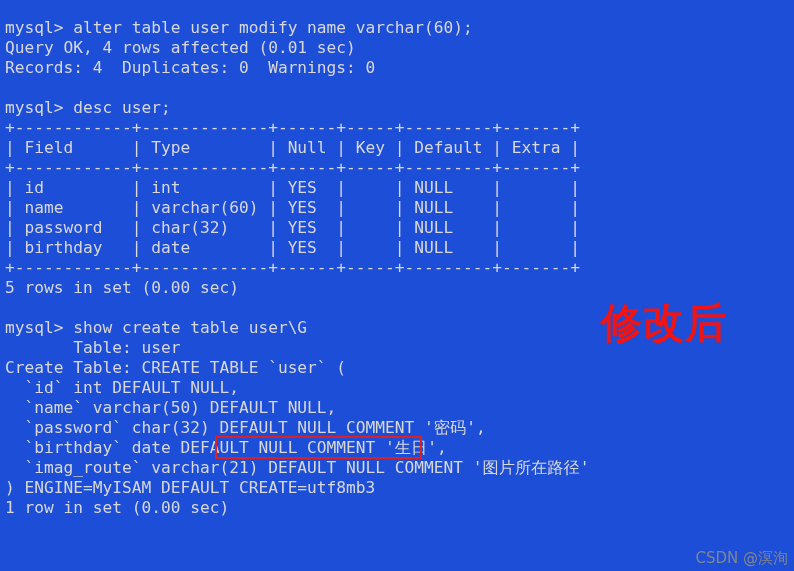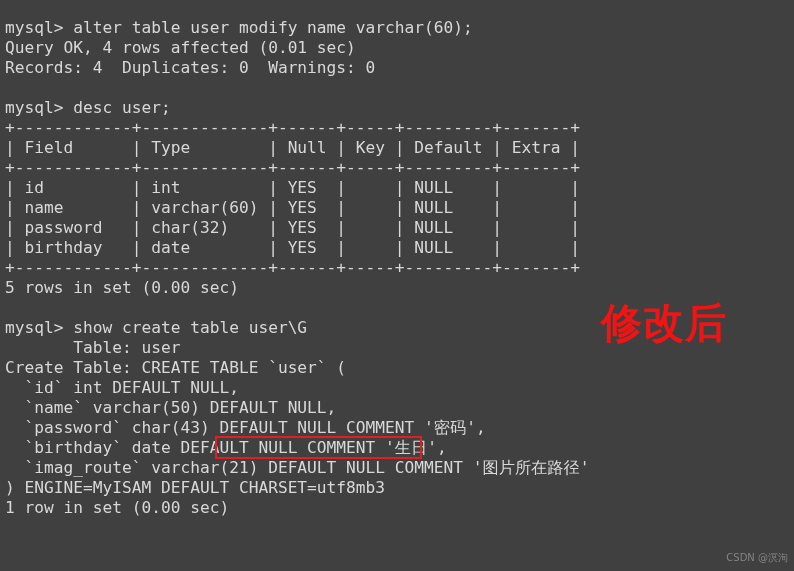--- a/index.html
+++ b/index.html
@@ -15,21 +15,21 @@
     position: relative;
     font-family: "DejaVu Sans Mono", "Liberation Mono", monospace;
   }
 
   #terminal {
     position: absolute;
     left: 0;
     top: 0;
     width: 794px;
     height: 571px;
-    background: #404040;
+    background: #1d4ed8;
     box-sizing: border-box;
     padding: 18px 0 0 5px;
   }
 
   .line {
     font-family: "DejaVu Sans Mono", "Liberation Mono", monospace;
     font-size: 16.2px;
     line-height: 20px;
     height: 20px;
     color: #d8d8d8;
@@ -70,21 +70,21 @@
     text-align: right;
   }
 
   
   #watermark {
     position: absolute;
     right: 6px;
     bottom: 6px;
     color: #8a8a8a;
     font-family: "DejaVu Sans", "Liberation Sans", sans-serif;
-    font-size: 10px;
+    font-size: 15px;
     line-height: 14px;
     white-space: nowrap;
     opacity: 0.92;
   }
 </style>
 </head>
 <body>
 
 <div id="terminal">
 
@@ -101,24 +101,24 @@
   <div class="line">| password   | char(32)    | YES  |     | NULL    |       |</div>
   <div class="line">| birthday   | date        | YES  |     | NULL    |       |</div>
   <div class="line">+------------+-------------+------+-----+---------+-------+</div>
   <div class="line">5 rows in set (0.00 sec)</div>
   <div class="line blank"></div>
   <div class="line">mysql&gt; show create table user\G</div>
   <div class="line">       Table: user</div>
   <div class="line">Create Table: CREATE TABLE `user` (</div>
   <div class="line">  `id` int DEFAULT NULL,</div>
   <div class="line">  `name` varchar(50) DEFAULT NULL,</div>
-  <div class="line">  `password` char(43) DEFAULT NULL COMMENT '密码',</div>
+  <div class="line">  `password` char(32) DEFAULT NULL COMMENT '密码',</div>
   <div class="line">  `birthday` date DEFAULT NULL COMMENT '生日',</div>
   <div class="line">  `imag_route` varchar(21) DEFAULT NULL COMMENT '图片所在路径'</div>
-  <div class="line">) ENGINE=MyISAM DEFAULT CHARSET=utf8mb3</div>
+  <div class="line">) ENGINE=MyISAM DEFAULT CREATE=utf8mb3</div>
   <div class="line">1 row in set (0.00 sec)</div>
 
 </div>
 
 <div id="highlight-box"></div>
 
 <div id="annotation">修改后</div>
 
 <div id="watermark">CSDN @溟洵</div>
 

